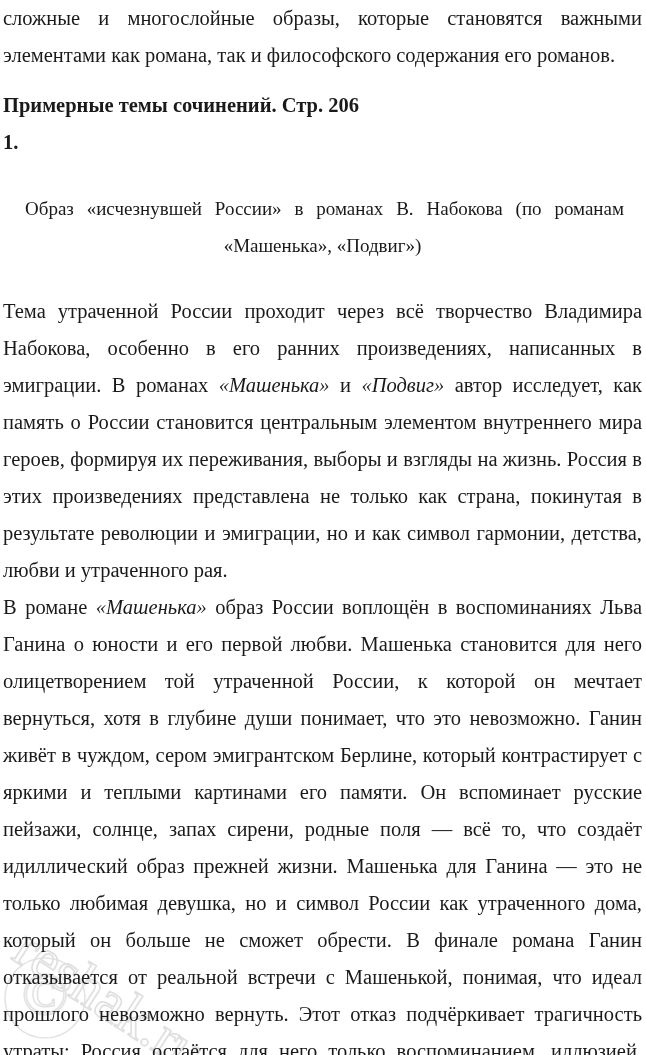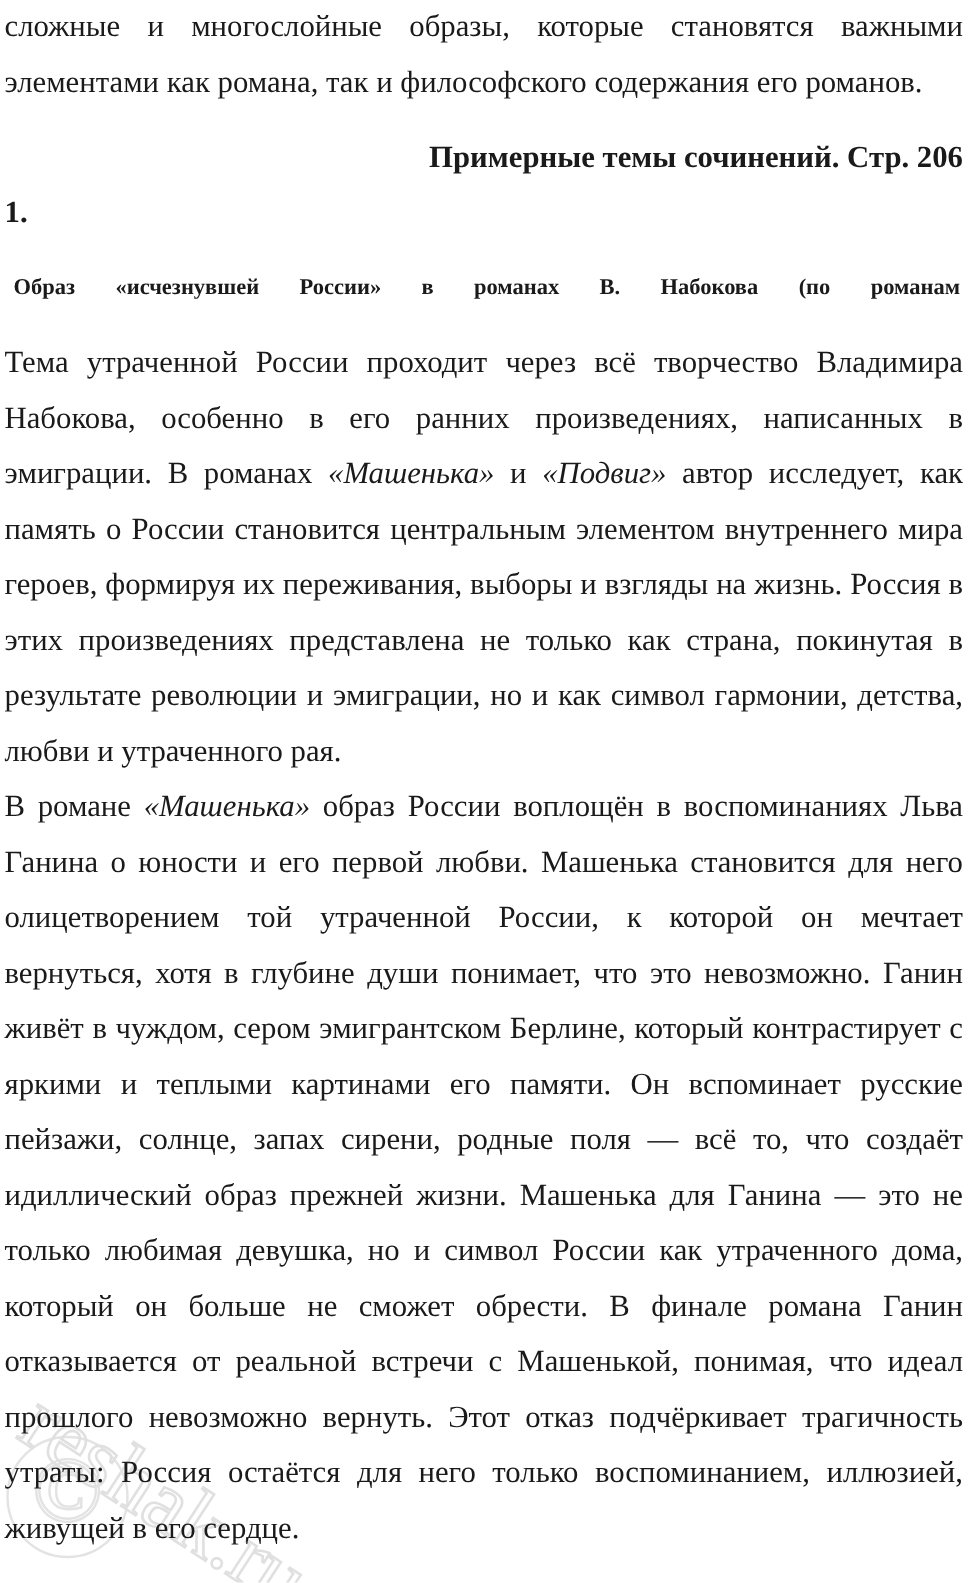--- a/index.html
+++ b/index.html
@@ -62,37 +62,37 @@
 
   .gap-after {
     margin-bottom: 15px;
   }
 
   h2.section-head {
     margin: 0;
     font-size: 20.5px;
     line-height: 37px;
     font-weight: bold;
-    text-align: right;
+    text-align: left;
     letter-spacing: 0;
   }
 
   .num-line {
     margin: 0;
     font-size: 20.5px;
     line-height: 37px;
     font-weight: bold;
     text-align: left;
   }
 
   h3.essay-title {
-    margin: 0;
-    font-size: 15px;
+    margin: 16px;
+    font-size: 19px;
     line-height: 37px;
-    font-weight: bold;
+    font-weight: normal;
     text-align: center;
     padding: 0 2px;
   }
   h3.essay-title .l1 {
     display: block;
     text-align: justify;
     text-align-last: justify;
     padding-left: 4px;
   }
   h3.essay-title .l2 {
@@ -128,20 +128,21 @@
     <div class="spacer-sm"></div>
 
     <h2 class="section-head">Примерные темы сочинений. Стр. 206</h2>
 
     <p class="num-line">1.</p>
 
     <div class="spacer-sm"></div>
 
     <h3 class="essay-title">
       <span class="l1">Образ «исчезнувшей России» в романах В. Набокова (по романам</span>
+      <span class="l2">«Машенька», «Подвиг»)</span>
     </h3>
 
     <div class="spacer-sm"></div>
 
     <p class="para gap-after">
       <span>Тема утраченной России проходит через всё творчество Владимира Набокова, особенно в его ранних произведениях, написанных в эмиграции. В романах </span><em class="work">«Машенька»</em><span> и </span><em class="work">«Подвиг»</em><span> автор исследует, как память о России становится центральным элементом внутреннего мира героев, формируя их переживания, выборы и взгляды на жизнь. Россия в этих произведениях представлена не только как страна, покинутая в результате революции и эмиграции, но и как символ гармонии, детства, любви и утраченного рая.</span>
     </p>
 
     <p class="para">
       <span>В романе </span><em class="work">«Машенька»</em><span> образ России воплощён в воспоминаниях Льва Ганина о юности и его первой любви. Машенька становится для него олицетворением той утраченной России, к которой он мечтает вернуться, хотя в глубине души понимает, что это невозможно. Ганин живёт в чуждом, сером эмигрантском Берлине, который контрастирует с яркими и теплыми картинами его памяти. Он вспоминает русские пейзажи, солнце, запах сирени, родные поля — всё то, что создаёт идиллический образ прежней жизни. Машенька для Ганина — это не только любимая девушка, но и символ России как утраченного дома, который он больше не сможет обрести. В финале романа Ганин отказывается от реальной встречи с Машенькой, понимая, что идеал прошлого невозможно вернуть. Этот отказ подчёркивает трагичность утраты: Россия остаётся для него только воспоминанием, иллюзией, живущей в его сердце.</span>

